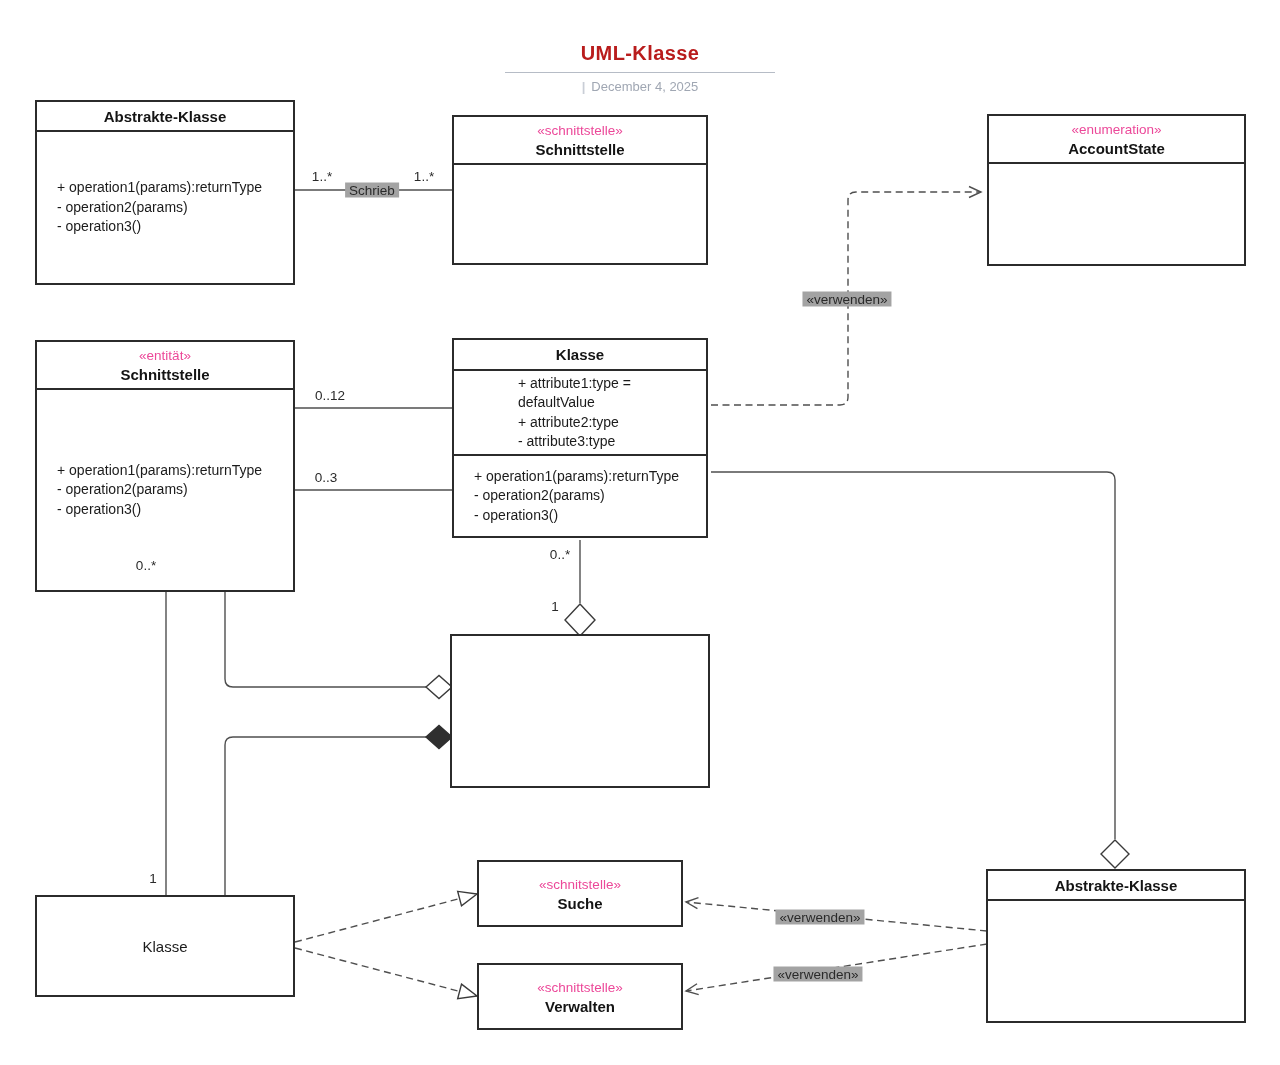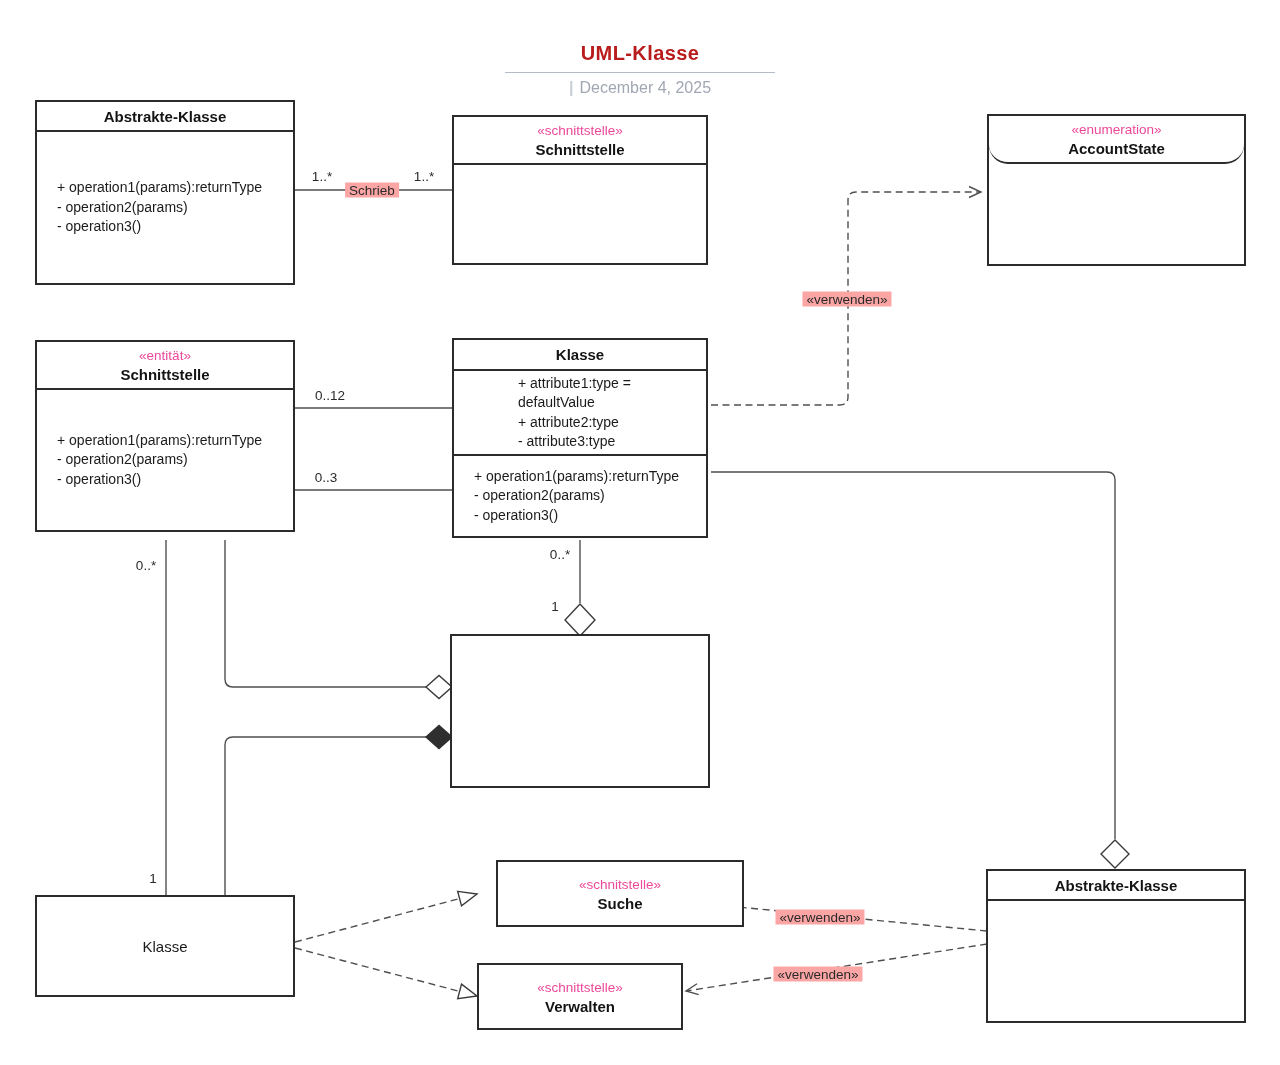--- a/index.html
+++ b/index.html
@@ -8,21 +8,21 @@
     width:1280px;height:1065px;
     background:#ffffff;
     font-family:"Liberation Sans","DejaVu Sans",sans-serif;
     color:#1b1b1b;
     overflow:hidden;
   }
   
   .doc-header{position:absolute;left:0;top:42px;width:100%;text-align:center;z-index:3;}
   .doc-title{font-size:20px;font-weight:bold;color:#b91c1c;letter-spacing:.4px;}
   .doc-rule{width:270px;height:1px;background:#b6bcc6;margin:7px auto 0 auto;}
-  .doc-date{margin-top:6px;font-size:16px;color:#a0a7b3;}
+  .doc-date{margin-top:6px;font-size:13px;color:#a0a7b3;}
   .date-bar{color:#c9ced6;font-weight:bold;margin-right:6px;}
   
   .uml-box{
     position:absolute;background:#fff;border:2px solid #2b2b2b;
     box-sizing:border-box;z-index:2;display:flex;flex-direction:column;
   }
   .box-header{
     display:flex;flex-direction:column;align-items:center;justify-content:center;
     border-bottom:2px solid #2b2b2b;font-weight:bold;font-size:15px;color:#141414;
     flex:0 0 auto;line-height:19px;
@@ -36,21 +36,21 @@
   .section-divider{border-top:2px solid #2b2b2b;}
   .center-name{
     display:flex;align-items:center;justify-content:center;flex:1 1 auto;
     font-size:15px;color:#1b1b1b;
   }
   
   .edge-label{
     position:absolute;transform:translate(-50%,-50%);
     font-size:13.5px;color:#2a2a2a;z-index:3;white-space:nowrap;
   }
-  .edge-label.bg{background:#fca5a5;padding:0 4px;}
+  .edge-label.bg{background:#a3a3a3;padding:0 4px;}
   
   svg.edges{position:absolute;left:0;top:0;z-index:1;}
   .edge{stroke:#4f4f4f;stroke-width:1.4;fill:none;}
   .edge.dashed{stroke-dasharray:7 4.5;}
   .diamond-open{fill:#ffffff;stroke:#3a3a3a;stroke-width:1.4;}
   .diamond-filled{fill:#2f2f2f;stroke:#2f2f2f;stroke-width:1.4;}
 </style>
 </head>
 <body>
 
@@ -113,28 +113,28 @@
 
   <div class="uml-box" style="left:452px;top:115px;width:256px;height:150px;">
     <div class="box-header" style="height:46px;">
       <span class="stereotype">«schnittstelle»</span>
       <span>Schnittstelle</span>
     </div>
     <div class="members"></div>
   </div>
 
   <div class="uml-box" style="left:987px;top:114px;width:259px;height:152px;">
-    <div class="box-header" style="height:46px;border-radius:19px;">
+    <div class="box-header" style="height:46px;">
       <span class="stereotype">«enumeration»</span>
       <span>AccountState</span>
     </div>
     <div class="members"></div>
   </div>
 
-  <div class="uml-box" style="left:35px;top:340px;width:260px;height:192px;justify-content:space-between;">
+  <div class="uml-box" style="left:35px;top:340px;width:260px;height:252px;justify-content:space-between;">
     <div class="box-header" style="height:46px;">
       <span class="stereotype">«entität»</span>
       <span>Schnittstelle</span>
     </div>
     <div class="members">
       <div>+ operation1(params):returnType</div>
       <div>- operation2(params)</div>
       <div>- operation3()</div>
     </div>
   </div>
@@ -156,21 +156,21 @@
   </div>
 
   <div class="uml-box" style="left:450px;top:634px;width:260px;height:154px;">
     <div class="members"></div>
   </div>
 
   <div class="uml-box" style="left:35px;top:895px;width:260px;height:102px;">
     <div class="center-name">Klasse</div>
   </div>
 
-  <div class="uml-box" style="left:477px;top:860px;width:248px;height:67px;margin-left:19px;">
+  <div class="uml-box" style="left:477px;top:860px;width:206px;height:67px;">
     <div class="box-header" style="height:63px;border-bottom:none;">
       <span class="stereotype">«schnitstelle»</span>
       <span>Suche</span>
     </div>
   </div>
 
   <div class="uml-box" style="left:477px;top:963px;width:206px;height:67px;">
     <div class="box-header" style="height:63px;border-bottom:none;">
       <span class="stereotype">«schnittstelle»</span>
       <span>Verwalten</span>

